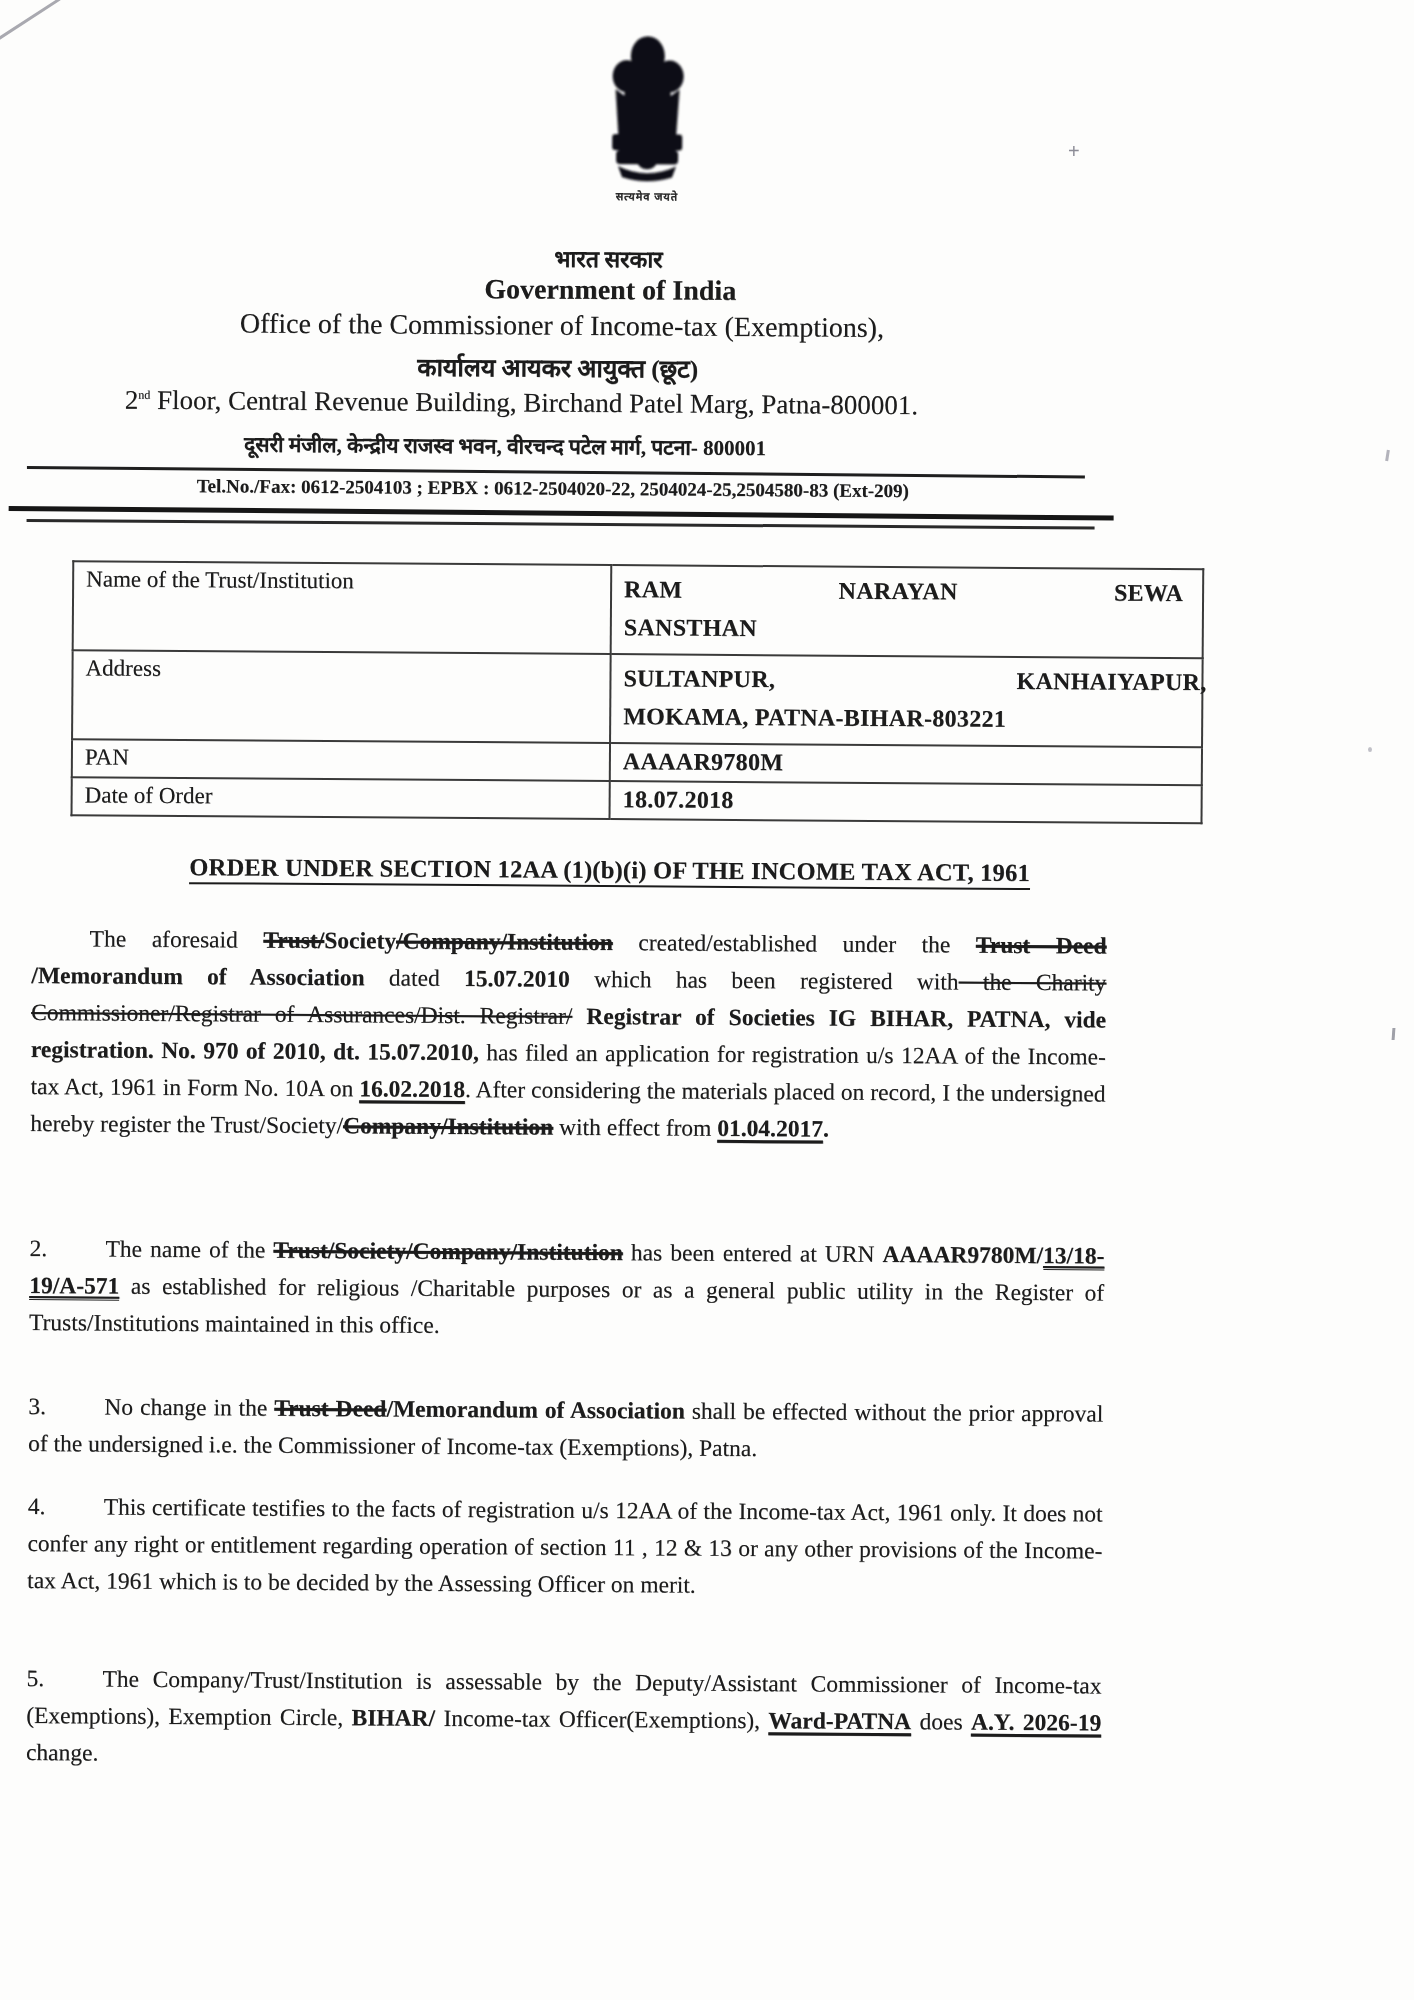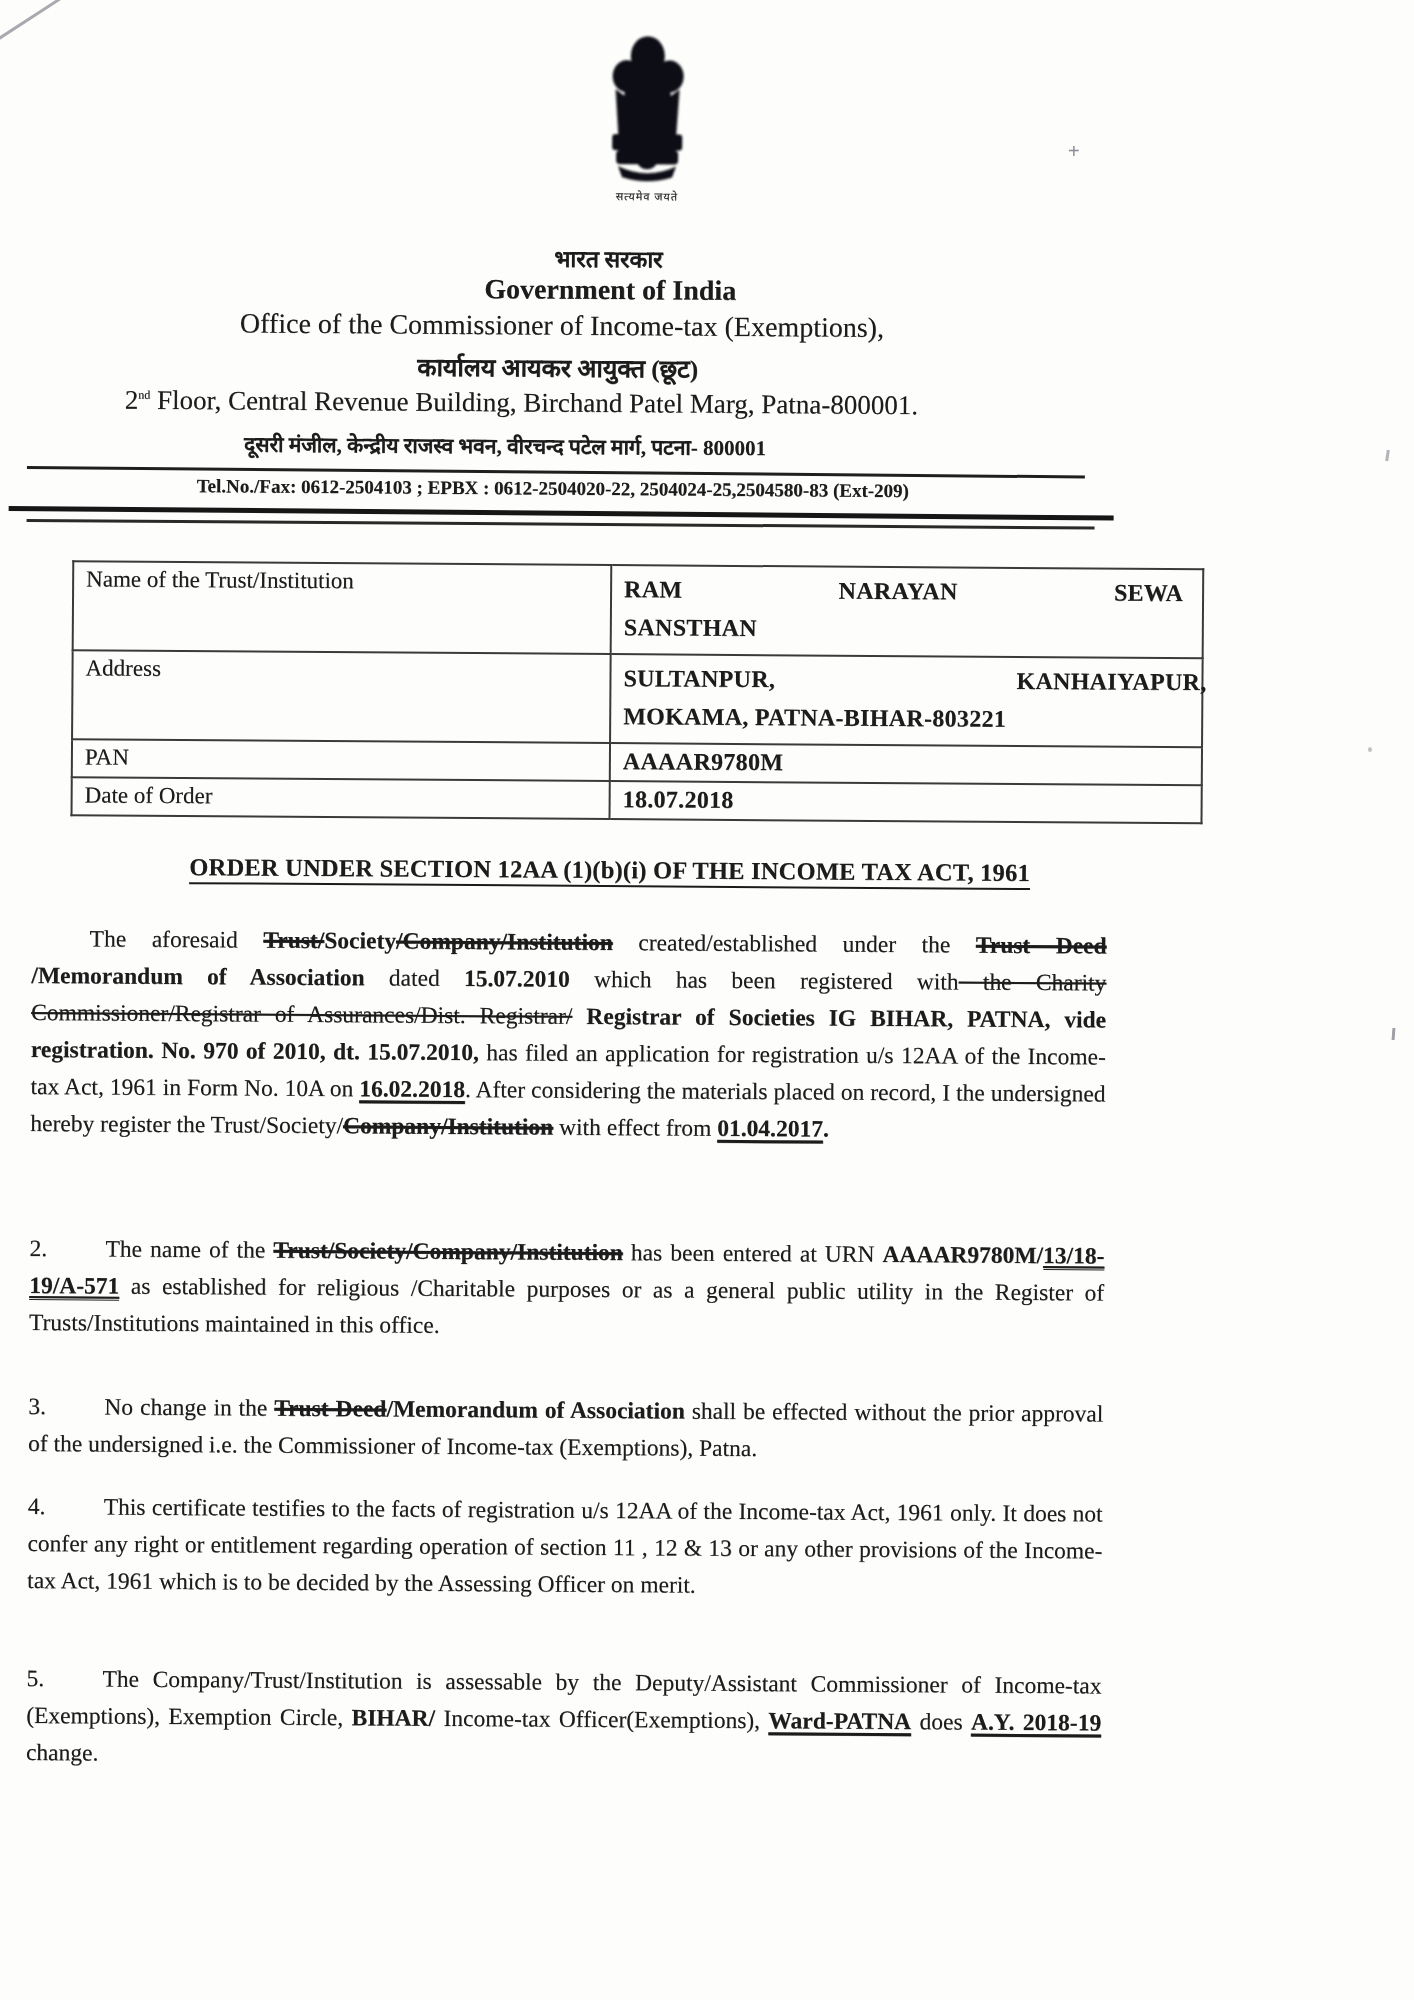--- a/index.html
+++ b/index.html
@@ -8,21 +8,21 @@
     font-family:"Liberation Serif","DejaVu Serif",serif; color:#1c1c1c;
     overflow:hidden;
   }
   .content {
     position:absolute; left:30px; top:30px; width:1180px; height:1950px;
     transform:rotate(0.4deg); transform-origin:0 0;
     text-shadow:0.3px 0.3px 0.45px rgba(25,25,25,0.45);
   }
   
   .emblem-wrap { position:absolute; left:558px; top:0; width:120px; text-align:center; }
-  .emblem-caption { font-size:11px; font-weight:normal; letter-spacing:1px; color:#2a2a2a; margin-top:-2px; }
+  .emblem-caption { font-size:11px; font-weight:bold; letter-spacing:1px; color:#2a2a2a; margin-top:-2px; }
   .h-line { position:absolute; left:0; width:1080px; text-align:center; white-space:nowrap; }
   .h-hindi1   { top:208px; font-size:23px; font-weight:bold; left:40px; }
   .h-gov      { top:240px; font-size:28px; font-weight:bold; left:42px; }
   .h-office   { top:276px; font-size:28px; left:-6px; }
   .h-office-h { top:316px; font-size:25px; font-weight:bold; left:-10px; }
   .h-addr     { top:354px; font-size:27px; left:-46px; }
   .h-addr sup { font-size:12px; }
   .h-addr-h   { top:398px; font-size:21px; font-weight:bold; left:-62px; }
   .h-tel      { top:444px; font-size:19px; font-weight:bold; left:-14px; }
   .ruleA { position:absolute; left:0px;  top:437px; width:1058px; height:3px; background:#1f1f1f; transform:rotate(0.12deg); }
@@ -140,21 +140,21 @@
     </div>
 
     <p class="para p1"><span>The aforesaid </span><span class="b s">Trust/</span><span class="b">Society</span><span class="b s">/Company/Institution</span><span> created/established under the </span><span class="b s">Trust Deed</span><span> </span><span class="b">/Memorandum of Association</span><span> dated </span><span class="b">15.07.2010</span><span> which has been registered with</span><span class="s"> the Charity Commissioner/Registrar of Assurances/Dist. Registrar/</span><span> </span><span class="b">Registrar of Societies IG BIHAR, PATNA, vide registration. No. 970 of 2010, dt. 15.07.2010,</span><span> has filed an application for registration u/s 12AA of the Income-tax Act, 1961 in Form No. 10A on </span><span class="b u">16.02.2018</span><span>. After considering the materials placed on record, I  the undersigned hereby register the </span><span>Trust/Society/</span><span class="b s">Company/Institution</span><span> with effect from </span><span class="b u">01.04.2017</span><span class="b">.</span></p>
 
     <p class="para p2"><span class="pnum">2.</span><span>The name of the </span><span class="b s">Trust/Society/Company/Institution</span><span> has been entered at URN </span><span class="b">AAAAR9780M/</span><span class="b u2">13/18-19/A-571</span><span> as established for religious /Charitable purposes or as a general public utility in the Register of Trusts/Institutions maintained in this office.</span></p>
 
     <p class="para p3"><span class="pnum">3.</span><span>No change in the </span><span class="b s">Trust Deed</span><span class="b">/Memorandum of Association</span><span> shall be effected without the prior approval of the undersigned  i.e. the Commissioner of Income-tax (Exemptions), Patna.</span></p>
 
     <p class="para p4"><span class="pnum">4.</span><span>This certificate testifies to the facts of registration u/s 12AA of the Income-tax Act, 1961 only. It does not confer any right or entitlement regarding operation of section 11 , 12 &amp; 13 or any other provisions of the Income-tax Act, 1961 which is to be decided by the Assessing Officer on merit.</span></p>
 
-    <p class="para p5"><span class="pnum">5.</span><span>The Company/Trust/Institution is assessable by the Deputy/Assistant Commissioner of Income-tax (Exemptions), Exemption Circle, </span><span class="b">BIHAR/</span><span> Income-tax Officer(Exemptions), </span><span class="b u">Ward-PATNA</span><span> does </span><span class="b u">A.Y. 2018-19</span><span> change.</span></p>
+    <p class="para p5"><span class="pnum">5.</span><span>The Company/Trust/Institution is assessable by the Deputy/Assistant Commissioner of Income-tax (Exemptions), Exemption Circle, </span><span class="b">BIHAR/</span><span> Income-tax Officer(Exemptions), </span><span class="b u">Ward-PATNA</span><span> does </span><span class="b u">A.Y. 2026-19</span><span> change.</span></p>
 
   </div>
 
   <div class="corner-line"></div>
   <div class="speck sp-plus">+</div>
   <div class="speck sp-dash1"></div>
   <div class="speck sp-dot"></div>
   <div class="speck sp-dash2"></div>
 </div>
 

